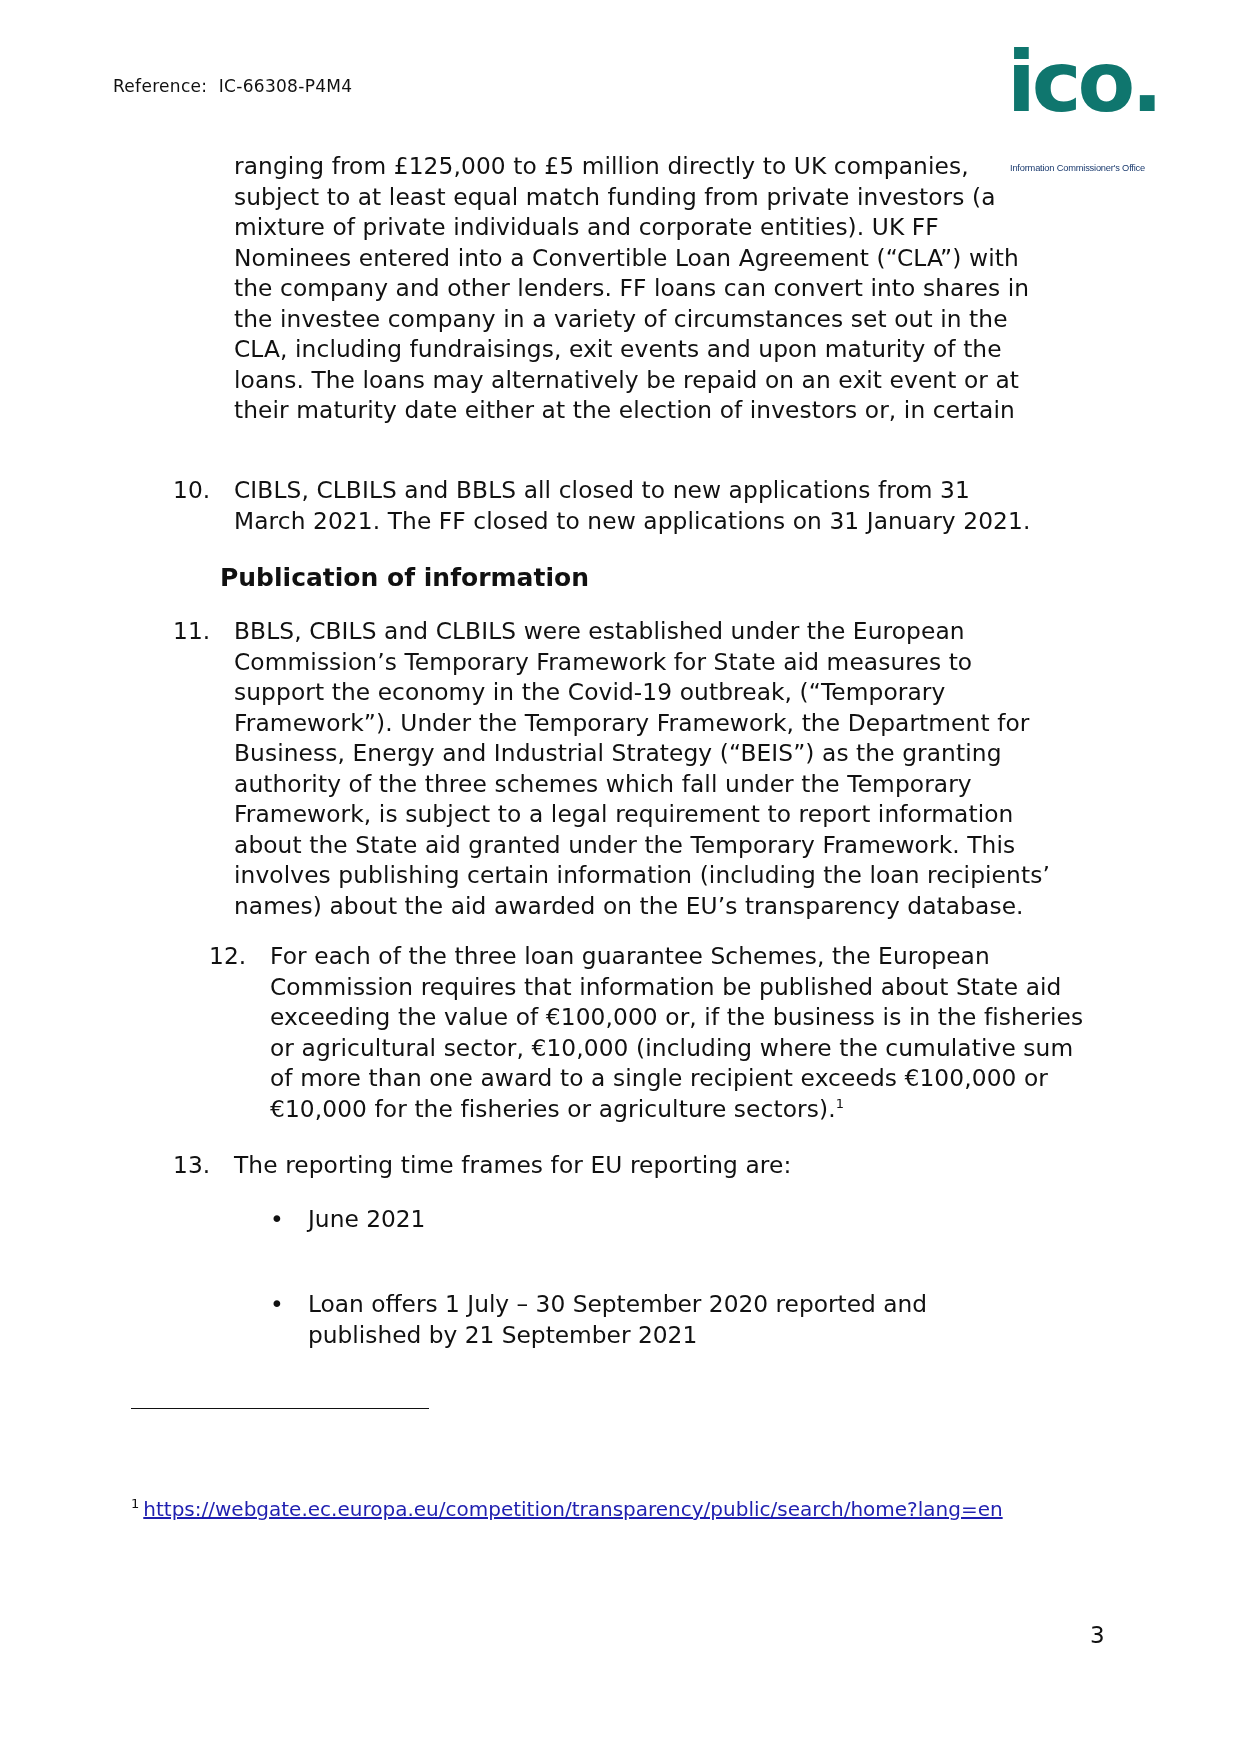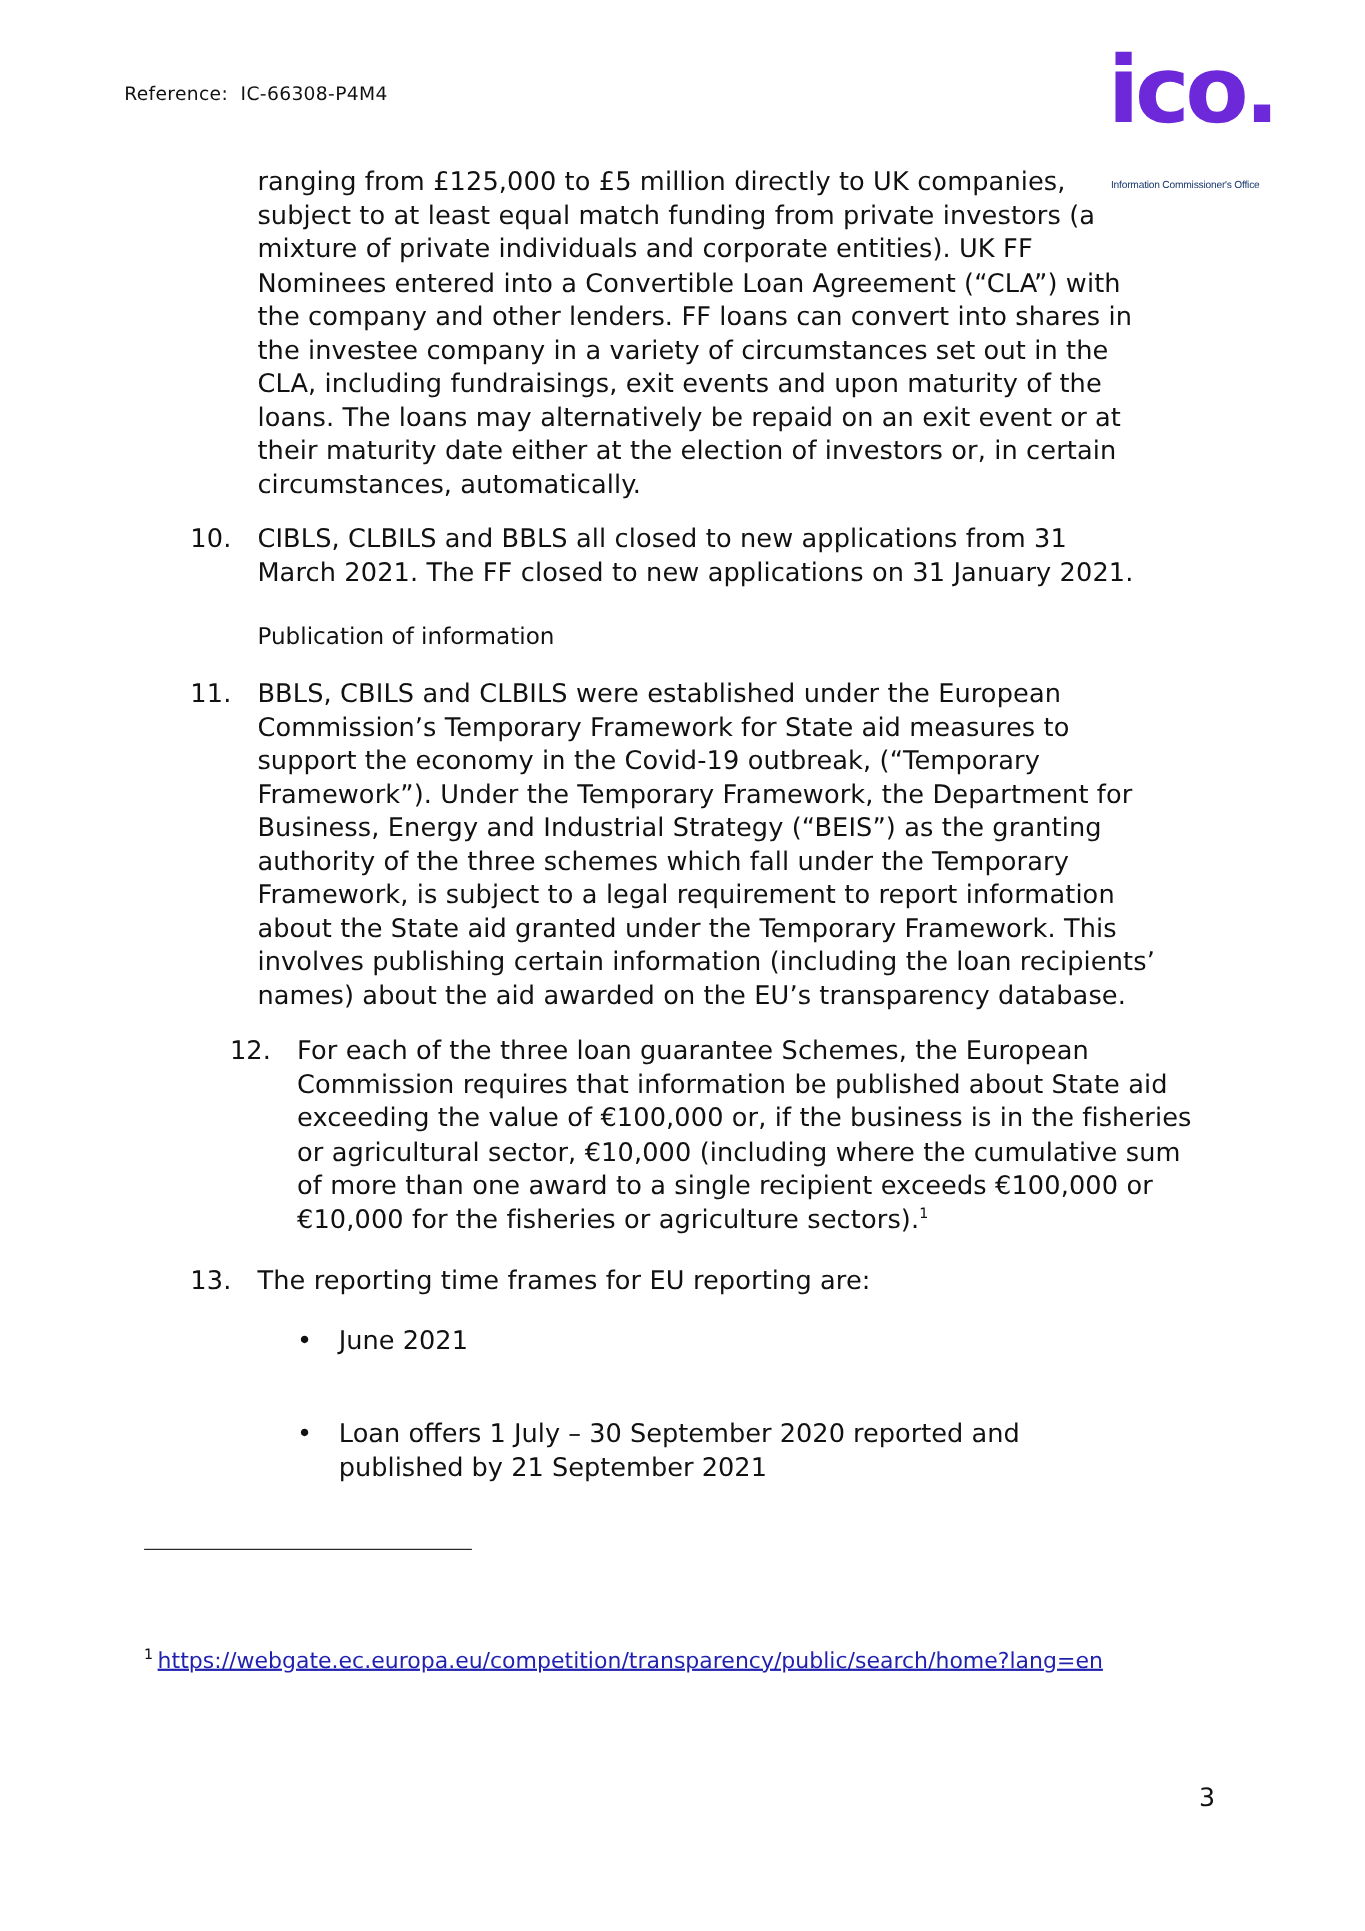--- a/index.html
+++ b/index.html
@@ -31,21 +31,21 @@
       height: 110px;
     }
     .logo-word {
       position: absolute;
       left: 0;
       top: -8px;
       font-family: "DejaVu Sans", sans-serif;
       font-weight: bold;
       font-size: 84px;
       letter-spacing: -4px;
-      color: #6d28d9;
+      color: #0f766e;
       line-height: 1;
     }
     .logo-sub {
       position: absolute;
       left: 3px;
       top: 95px;
       font-family: "Liberation Sans", sans-serif;
       font-size: 9.3px;
       color: #1b3b6f;
       white-space: nowrap;
@@ -77,24 +77,24 @@
       top: 0;
     }
     .item .txt {
       position: absolute;
       left: 61px;
       top: 0;
       width: 880px;
     }
     .heading {
       position: absolute;
-      left: 234px;
+      left: 220px;
       top: 563px;
-      font-size: 21px;
-      font-weight: normal;
+      font-size: 25px;
+      font-weight: bold;
       line-height: 30.5px;
     }
     .bullet {
       position: absolute;
       left: 270px;
       width: 840px;
       font-size: 23.3px;
       line-height: 30.5px;
     }
     .bullet .dot {
@@ -160,21 +160,20 @@
 <div class="body-text cont">
   <div>ranging from £125,000 to £5 million directly to UK companies,</div>
   <div>subject to at least equal match funding from private investors (a</div>
   <div>mixture of private individuals and corporate entities). UK FF</div>
   <div>Nominees entered into a Convertible Loan Agreement (“CLA”) with</div>
   <div>the company and other lenders. FF loans can convert into shares in</div>
   <div>the investee company in a variety of circumstances set out in the</div>
   <div>CLA, including fundraisings, exit events and upon maturity of the</div>
   <div>loans. The loans may alternatively be repaid on an exit event or at</div>
   <div>their maturity date either at the election of investors or, in certain</div>
-  <div>circumstances, automatically.</div>
 </div>
 
 <div class="item" style="top: 475px; height: 62px;">
   <span class="num">10.</span>
   <div class="txt">
     <div>CIBLS, CLBILS and BBLS all closed to new applications from 31</div>
     <div>March 2021. The FF closed to new applications on 31 January 2021.</div>
   </div>
 </div>
 

